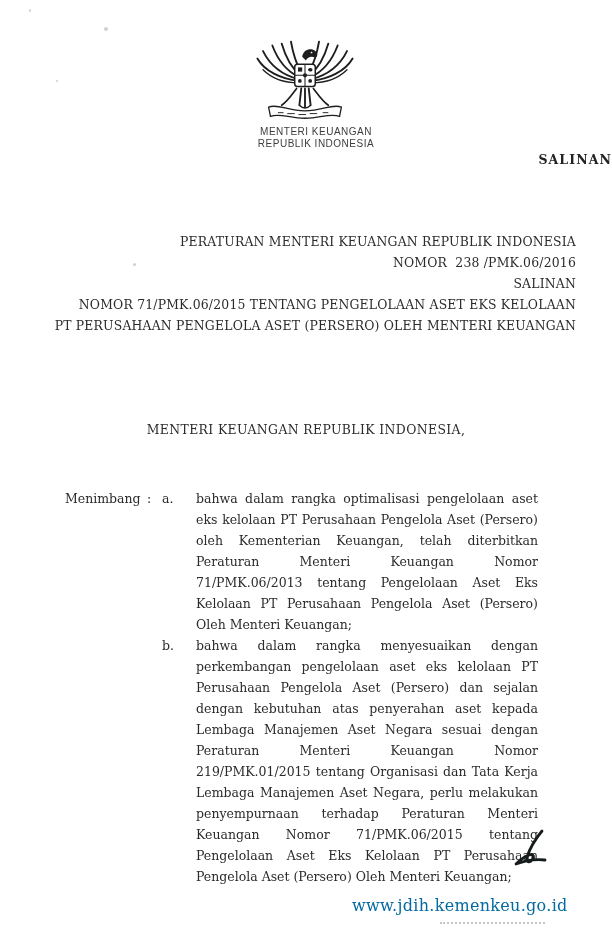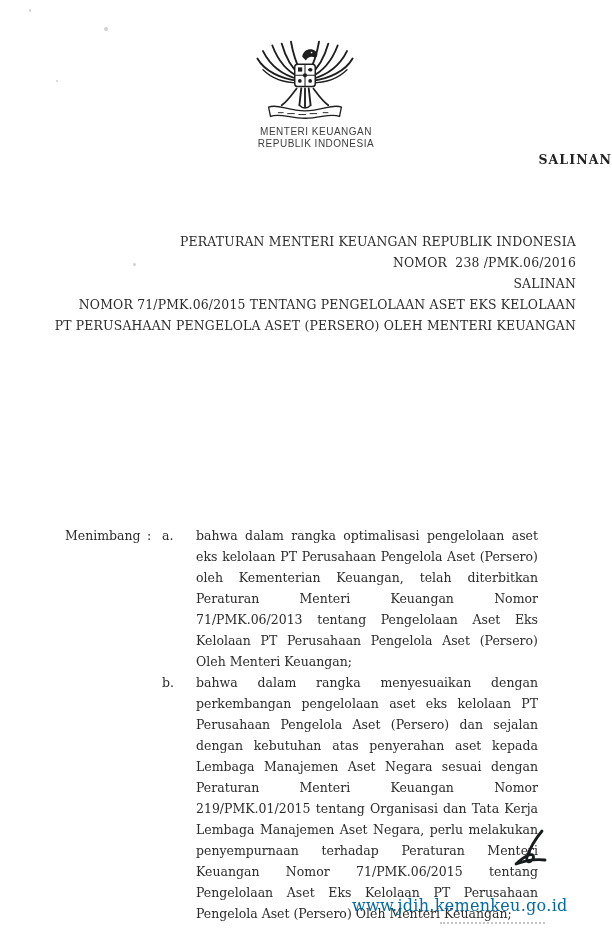--- a/index.html
+++ b/index.html
@@ -52,21 +52,21 @@
   .authority {
     position: absolute; top: 422px; left: 0; right: 0;
     text-align: center; font-size: 12.4px; letter-spacing: 0.4px;
   }
 
   
   .considering {
     position: absolute; top: 488px; left: 65px; width: 473px;
     display: grid;
     grid-template-columns: 82px 15px 34px 342px;
-    font-size: 12.5px; line-height: 21px; margin-top: 37px;
+    font-size: 12.5px; line-height: 21px;
   }
   .c-label { grid-column: 1; }
   .c-colon { grid-column: 2; }
   .c-marker { grid-column: 3; }
   .c-text  { grid-column: 4; text-align: justify; }
 
   
   .paraf { position: absolute; left: 512px; top: 828px; width: 38px; height: 42px; }
   .speck { position: absolute; background: #a9a9a9; opacity: .55; border-radius: 50%; }
   .speck.s1 { left: 104px; top: 27px; width: 4px; height: 4px; }
@@ -138,20 +138,21 @@
 
   <div class="title-block">
     <div class="pre">PERATURAN MENTERI KEUANGAN REPUBLIK INDONESIA</div>
     <div class="pre">NOMOR  238 /PMK.06/2016</div>
     <div class="pre">SALINAN</div>
     <div class="pre">NOMOR 71/PMK.06/2015 TENTANG PENGELOLAAN ASET EKS KELOLAAN</div>
     <div class="pre">PT PERUSAHAAN PENGELOLA ASET (PERSERO) OLEH MENTERI KEUANGAN</div>
   </div>
 
 
+  <div class="authority">MENTERI KEUANGAN REPUBLIK INDONESIA,</div>
 
   <div class="considering">
     <div class="c-label">Menimbang</div>
     <div class="c-colon">:</div>
     <div class="c-marker">a.</div>
     <div class="c-text">bahwa dalam rangka optimalisasi pengelolaan aset eks kelolaan PT Perusahaan Pengelola Aset (Persero) oleh Kementerian Keuangan, telah diterbitkan Peraturan Menteri Keuangan Nomor 71/PMK.06/2013 tentang Pengelolaan Aset Eks Kelolaan PT Perusahaan Pengelola Aset (Persero) Oleh Menteri Keuangan;</div>
     <div class="c-label"></div>
     <div class="c-colon"></div>
     <div class="c-marker">b.</div>
     <div class="c-text">bahwa dalam rangka menyesuaikan dengan perkembangan pengelolaan aset eks kelolaan PT Perusahaan Pengelola Aset (Persero) dan sejalan dengan kebutuhan atas penyerahan aset kepada Lembaga Manajemen Aset Negara sesuai dengan Peraturan Menteri Keuangan Nomor 219/PMK.01/2015 tentang Organisasi dan Tata Kerja Lembaga Manajemen Aset Negara, perlu melakukan penyempurnaan terhadap Peraturan Menteri Keuangan Nomor 71/PMK.06/2015 tentang Pengelolaan Aset Eks Kelolaan PT Perusahaan Pengelola Aset (Persero) Oleh Menteri Keuangan;</div>

